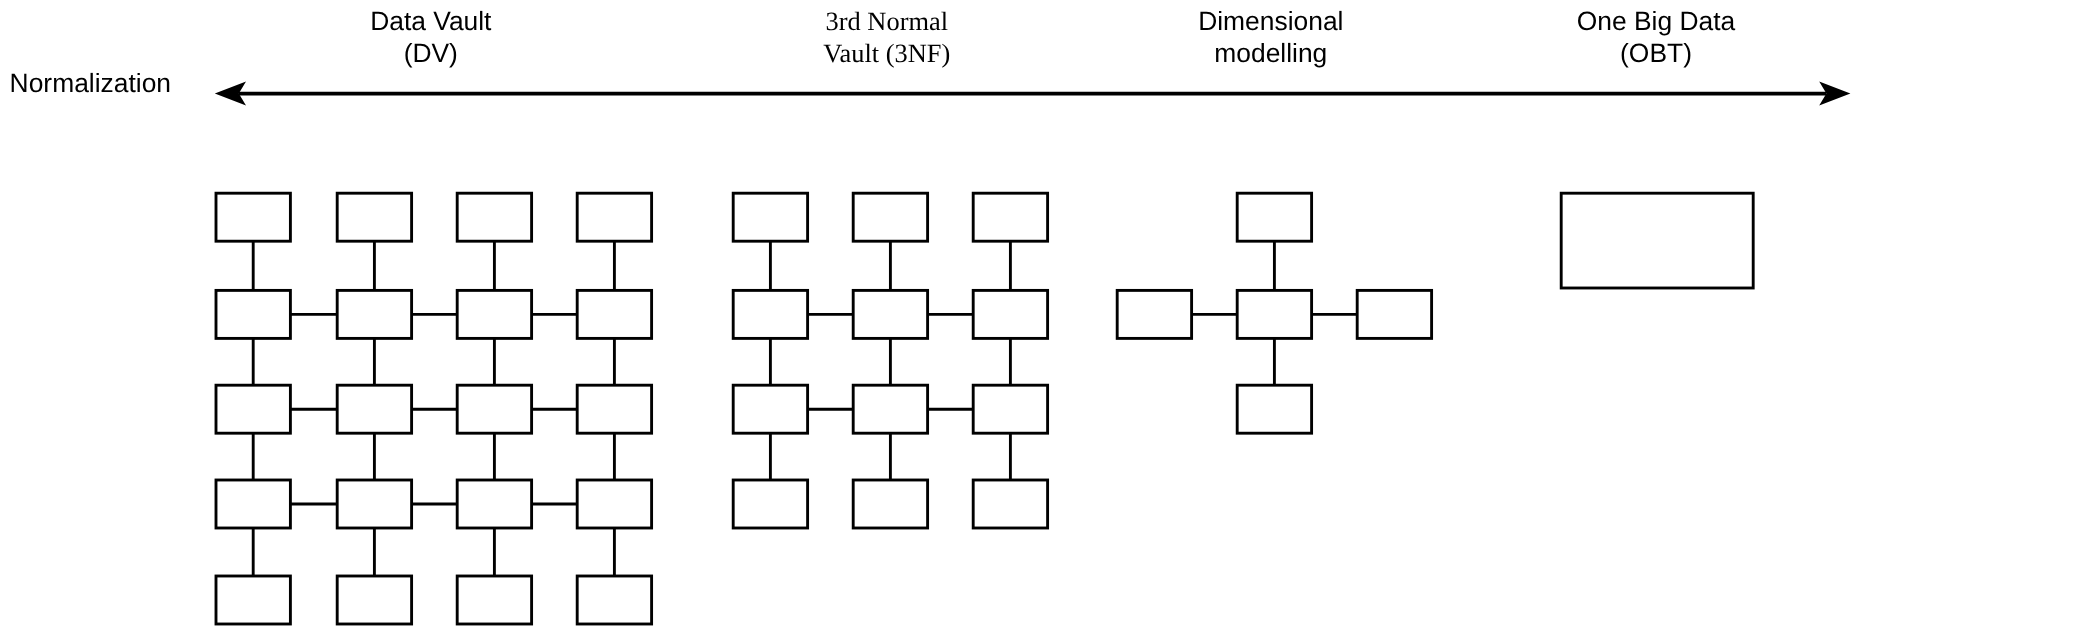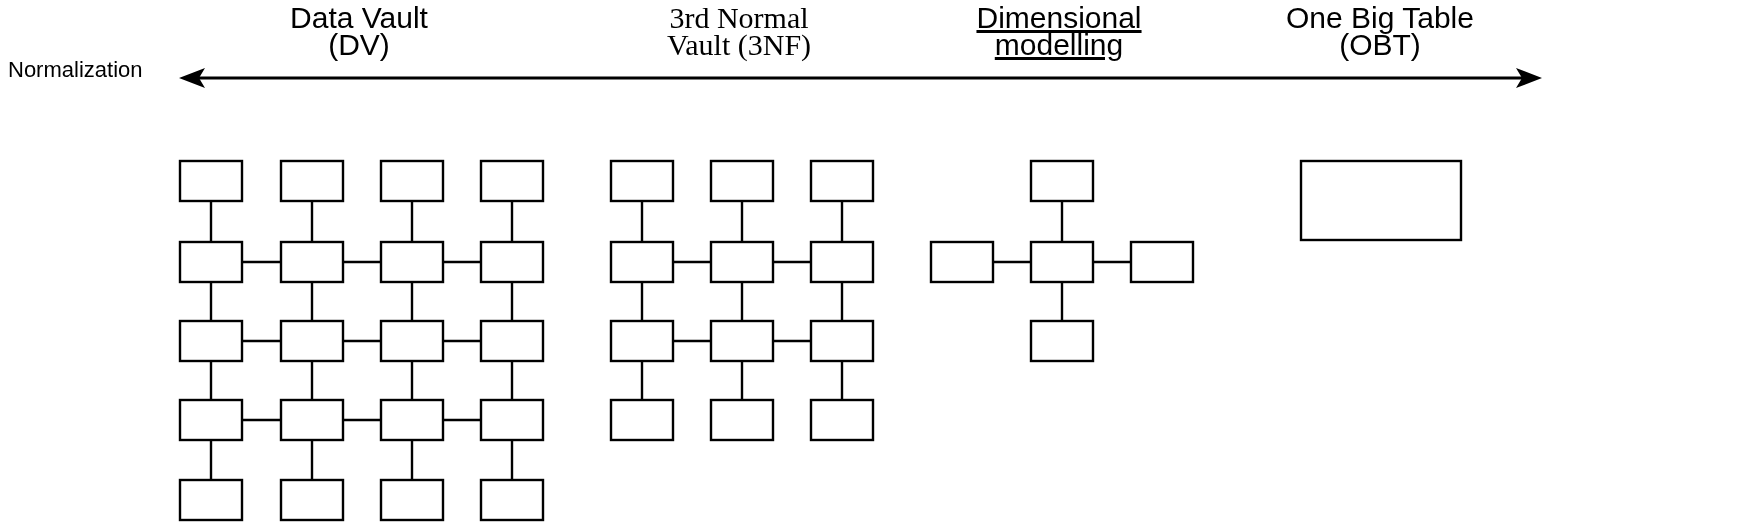--- a/index.html
+++ b/index.html
@@ -27,21 +27,21 @@
     line-height: 27px;
     white-space: nowrap;
   }
   .side-label.left  { left: 8px;   top: 56px; }
   .side-label.right { left: 1563px; top: 60px; }
   .group-title {
     position: absolute;
     top: 4px;
     transform: translateX(-50%);
     text-align: center;
-    font-size: 30px;
+    font-size: 22px;
     line-height: 27px;
     white-space: nowrap;
   }
 </style>
 </head>
 <body>
 
 <div class="canvas">
 
   <svg id="diagram-svg" width="1742" height="524" viewBox="0 0 1742 524">
@@ -136,23 +136,23 @@
   <div class="group-title" style="left: 359px;">
     <div>Data Vault</div>
     <div>(DV)</div>
   </div>
 
   <div class="group-title" style="left: 739px; font-family: Liberation Serif, serif;">
     <div>3rd Normal</div>
     <div>Vault (3NF)</div>
   </div>
 
-  <div class="group-title" style="left: 1059px; text-decoration: underline;">
+  <div class="group-title" style="left: 1059px;">
     <div>Dimensional</div>
     <div>modelling</div>
   </div>
 
   <div class="group-title" style="left: 1380px;">
-    <div>One Big Table</div>
+    <div>One Big Data</div>
     <div>(OBT)</div>
   </div>
 
 </div>
 
 </body></html>

